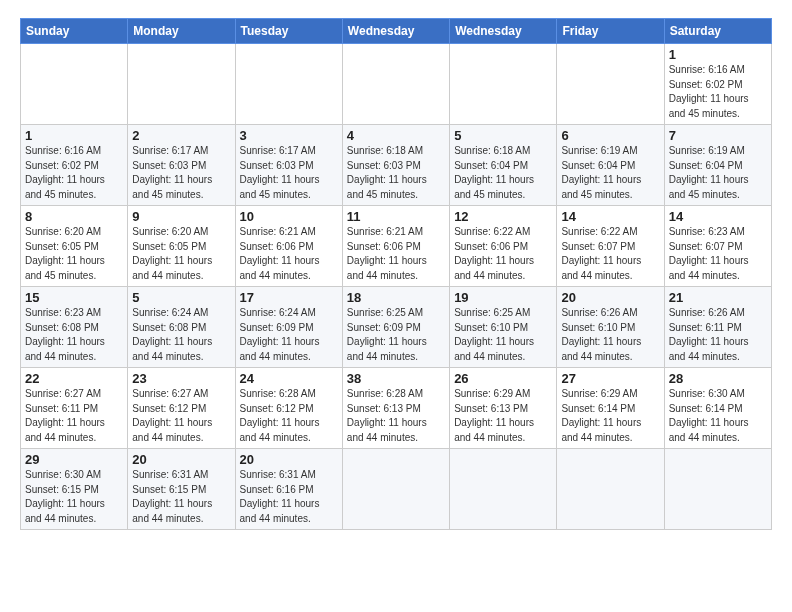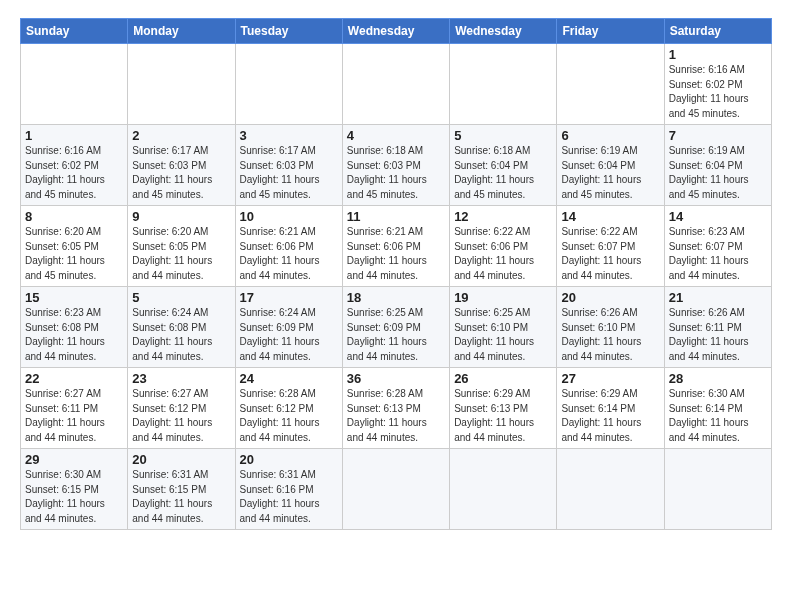--- a/index.html
+++ b/index.html
@@ -210,21 +210,21 @@
           </td>
           <td>
             <span class="day-num">23</span>
             <div class="day-info">Sunrise: 6:27 AM<br>Sunset: 6:12 PM<br>Daylight: 11 hours and 44 minutes.</div>
           </td>
           <td>
             <span class="day-num">24</span>
             <div class="day-info">Sunrise: 6:28 AM<br>Sunset: 6:12 PM<br>Daylight: 11 hours and 44 minutes.</div>
           </td>
           <td>
-            <span class="day-num">36</span>
+            <span class="day-num">38</span>
             <div class="day-info">Sunrise: 6:28 AM<br>Sunset: 6:13 PM<br>Daylight: 11 hours and 44 minutes.</div>
           </td>
           <td>
             <span class="day-num">26</span>
             <div class="day-info">Sunrise: 6:29 AM<br>Sunset: 6:13 PM<br>Daylight: 11 hours and 44 minutes.</div>
           </td>
           <td>
             <span class="day-num">27</span>
             <div class="day-info">Sunrise: 6:29 AM<br>Sunset: 6:14 PM<br>Daylight: 11 hours and 44 minutes.</div>
           </td>

